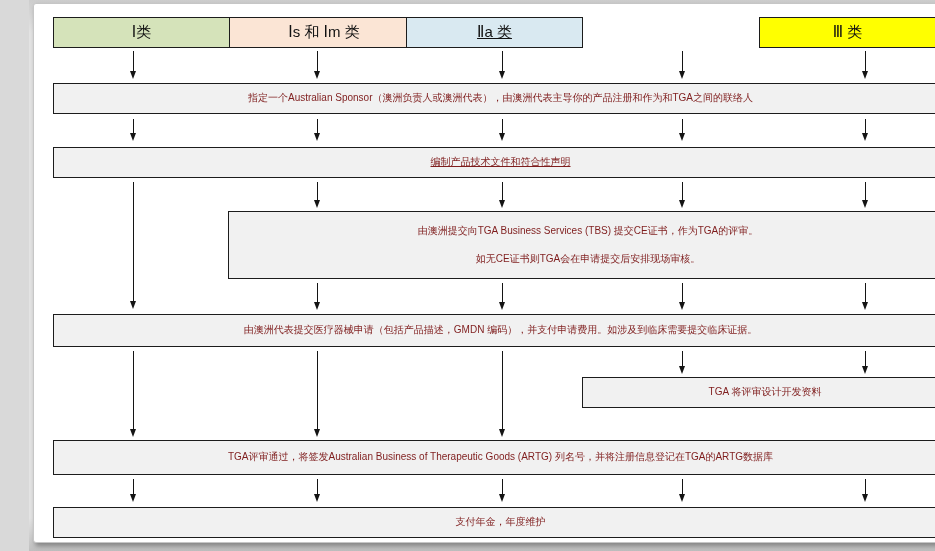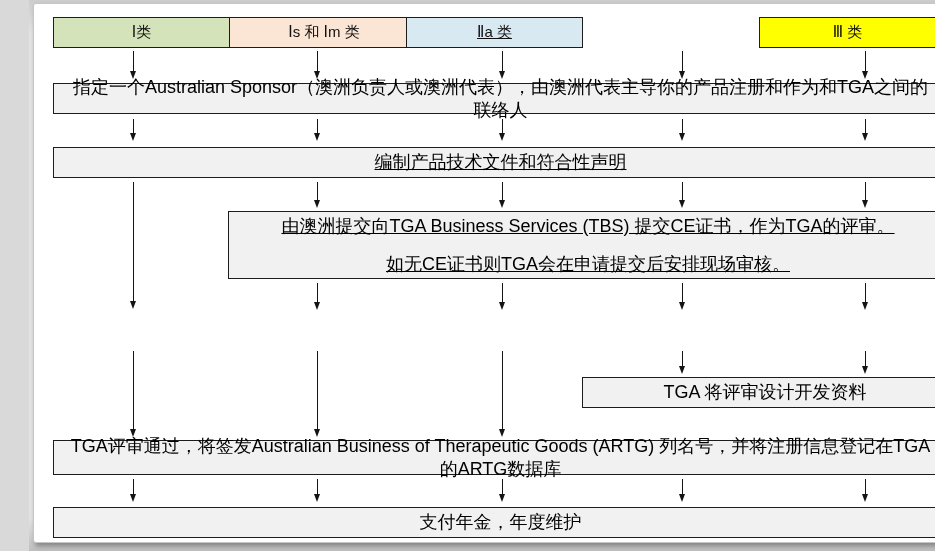--- a/index.html
+++ b/index.html
@@ -16,21 +16,21 @@
   }
   .page{
     position:absolute;left:4px;top:3px;width:918px;height:538px;
     background:#ffffff;border:1px solid #c6c6c6;border-radius:3px;
     box-shadow:2px 3px 5px rgba(0,0,0,0.35);
   }
   .box{
     position:absolute;box-sizing:border-box;
     background:#f1f1f1;border:1.5px solid #1c1c1c;
     display:flex;flex-direction:column;align-items:center;justify-content:center;
-    text-align:center;font-size:18px;color:#000000;line-height:1.25;padding-left:12px;
+    text-align:center;font-size:10px;color:#7f1d1d;line-height:1.25;padding-left:12px;
   }
   .clsbox{
     position:absolute;box-sizing:border-box;top:17px;height:31px;
     border:1.5px solid #1c1c1c;
     display:flex;align-items:center;justify-content:center;
     font-size:15px;color:#111;
   }
   .arrow{
     position:absolute;width:1.3px;background:#141414;
   }
@@ -82,32 +82,35 @@
     <span>编制产品技术文件和符合性声明</span>
   </div>
 
   <div class="arrow" style="left:104px;top:182px;height:119px;"></div>
 
   <div class="arrow" style="left:288px;top:182px;height:18px;"></div>
   <div class="arrow" style="left:473px;top:182px;height:18px;"></div>
   <div class="arrow" style="left:653px;top:182px;height:18px;"></div>
   <div class="arrow" style="left:836px;top:182px;height:18px;"></div>
 
-  <div class="box" style="left:199px;top:211px;width:708px;height:68px;text-decoration:underline;">
+  <div class="box" style="left:199px;top:211px;width:708px;height:68px;">
     <div class="tbs-lines">
       <span>由澳洲提交向TGA Business Services (TBS) 提交CE证书，作为TGA的评审。</span>
       <span>如无CE证书则TGA会在申请提交后安排现场审核。</span>
     </div>
   </div>
 
   <div class="arrow" style="left:288px;top:283px;height:19px;"></div>
   <div class="arrow" style="left:473px;top:283px;height:19px;"></div>
   <div class="arrow" style="left:653px;top:283px;height:19px;"></div>
   <div class="arrow" style="left:836px;top:283px;height:19px;"></div>
 
+  <div class="box" style="left:24px;top:314px;width:883px;height:33px;">
+    <span>由澳洲代表提交医疗器械申请（包括产品描述，GMDN 编码），并支付申请费用。如涉及到临床需要提交临床证据。</span>
+  </div>
 
   <div class="arrow" style="left:104px;top:351px;height:78px;"></div>
   <div class="arrow" style="left:288px;top:351px;height:78px;"></div>
   <div class="arrow" style="left:473px;top:351px;height:78px;"></div>
 
   <div class="arrow" style="left:653px;top:351px;height:15px;"></div>
   <div class="arrow" style="left:836px;top:351px;height:15px;"></div>
 
   <div class="box" style="left:553px;top:377px;width:354px;height:31px;text-align:center;">
     <span>TGA 将评审设计开发资料</span>

